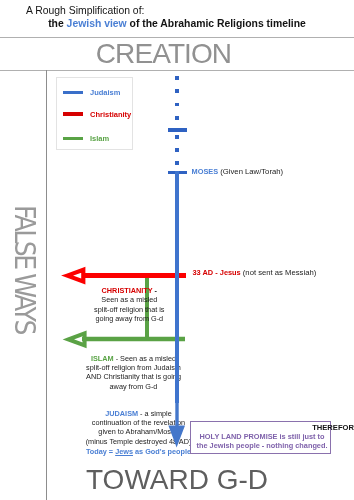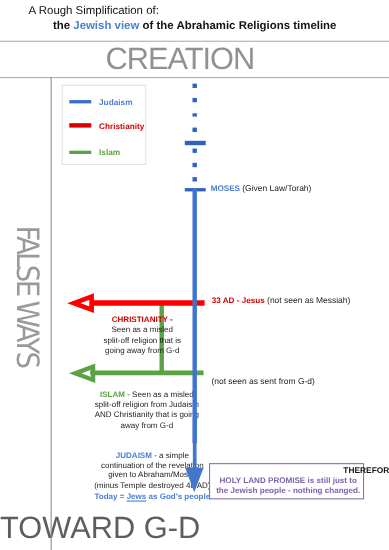--- a/index.html
+++ b/index.html
@@ -5,21 +5,21 @@
   html,body{margin:0;padding:0;background:#fff;}
   body{width:354px;height:500px;font-family:"Liberation Sans",sans-serif;overflow:hidden;-webkit-font-smoothing:antialiased;}
   #page{position:relative;width:354px;height:500px;background:#fff;}
   .abs{position:absolute;}
   
   #title1{left:0;top:4px;width:354px;font-size:10.4px;font-weight:normal;color:#141414;line-height:13px;margin-left:26px;}
   #title2{left:0;top:17px;width:354px;text-align:center;font-size:10.4px;font-weight:bold;color:#141414;line-height:13px;}
   .blu{color:#4a7fd4;}
   .hline{left:0;width:354px;height:1px;background:#b0b0b0;}
   #creation{left:0;top:40px;width:327px;text-align:center;font-size:28px;color:#919191;letter-spacing:-0.9px;line-height:28px;}
-  #toward{left:0;top:466px;width:354px;text-align:left;font-size:28px;color:#5e5e5e;letter-spacing:0px;line-height:28px;}
+  #toward{left:0;top:466px;width:354px;text-align:center;font-size:28px;color:#5e5e5e;letter-spacing:0px;line-height:28px;}
   #vline{left:46px;top:70px;width:1px;height:430px;background:#8d8d8d;}
   
   #legend{left:56px;top:77px;width:77px;height:73px;box-sizing:border-box;border:1px solid #e3e3e3;background:#fff;}
   .lg-row{position:absolute;left:6px;height:10px;}
   .lg-sw{position:absolute;left:0;top:3px;width:20px;height:3.4px;}
   .lg-tx{position:absolute;left:27px;top:0px;font-size:7.5px;font-weight:bold;white-space:nowrap;line-height:10px;}
   
   #dots{left:175px;top:76.4px;width:4px;height:96px;}
   .dot{position:absolute;left:0.2px;width:3.8px;height:3.8px;background:#2f62c2;}
   #solidline{left:175px;top:171px;width:4px;height:232px;background:#3f74cd;z-index:5;}
@@ -84,22 +84,21 @@
   <svg class="abs" id="branches" style="left:0;top:0" width="354" height="500">
 
     <path d="M 147 277 L 147 339" stroke="#5aa245" stroke-width="4" fill="none"></path>
     <path d="M 82 339 L 185 339" stroke="#5aa245" stroke-width="4.4" fill="none"></path>
     <path d="M 68.4 339.4 L 84.6 333.4 L 84.6 345.4 Z" fill="none" stroke="#5aa245" stroke-width="4" stroke-linejoin="miter"></path>
 
     <path d="M 82 275.5 L 186 275.5" stroke="#fc0000" stroke-width="5" fill="none"></path>
     <path d="M 67.2 275.6 L 83.3 269.7 L 83.3 281.5 Z" fill="none" stroke="#fc0000" stroke-width="4.2" stroke-linejoin="miter"></path>
   </svg>
 
-  <div class="abs evt" style="left:192.5px;top:268px"><b style="color:#d60000">33 AD -</b> <b style="color:#d60000">Jesus</b> <span class="sub">(not seen as Messiah)</span></div>
-  <div class="abs evt" style="left:192.2px;top:341.6px"><span class="sub">(not seen as sent from G-d)</span></div>
+  <div class="abs evt" style="left:192.5px;top:268px"><b style="color:#d60000">33 AD -</b> <b style="color:#d60000">Jesus</b> <span class="sub">(not sent as Messiah)</span></div>
 
   <div class="para" style="left:59.3px;top:285.8px;width:140px"><b style="color:#d60000">CHRISTIANITY</b><b> -</b><br><span style="white-space:pre-line">Seen as a misled
 split-off religion that is
 going away from G-d</span></div>
   <div class="para" style="left:58.5px;top:353.6px;width:150px"><b style="color:#59a345">ISLAM</b><span style="white-space:pre-line"> - Seen as a misled
 split-off religion from Judaism
 AND Christianity that is going
 away from G-d</span></div>
   <div class="para" style="left:58.5px;top:408.5px;width:160px"><b style="color:#4a7fd4">JUDAISM</b><span style="white-space:pre-line"> - a simple
 continuation of the revelation

